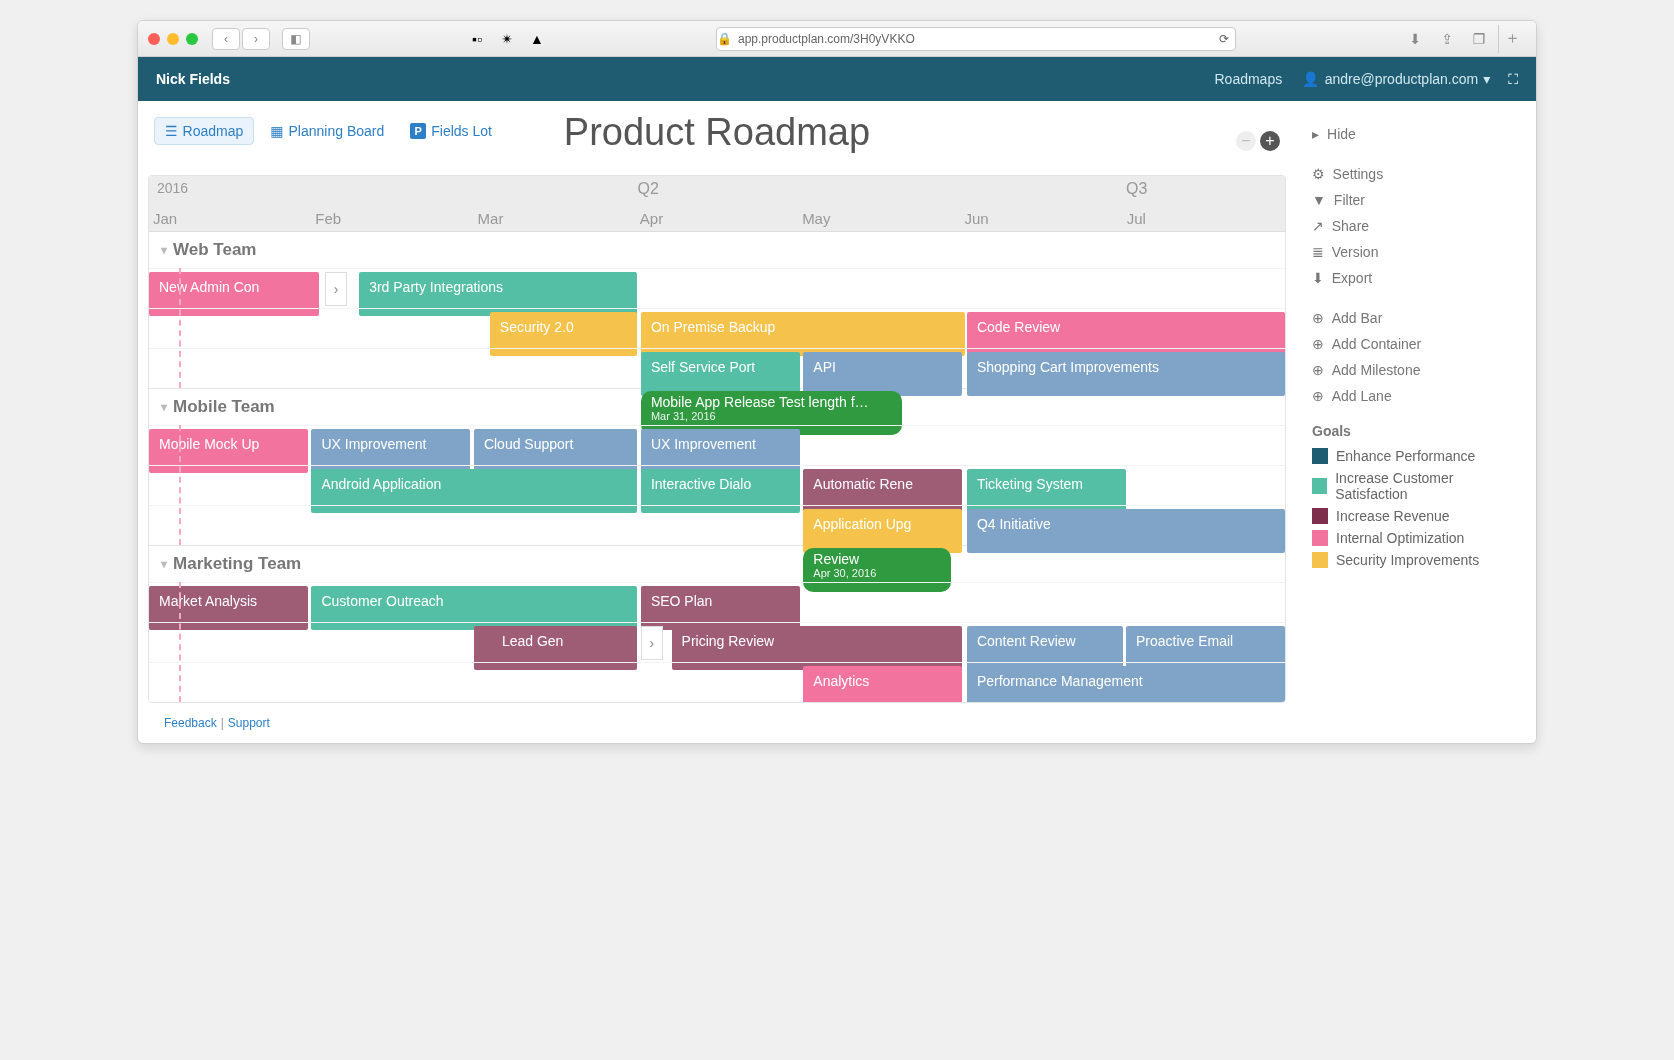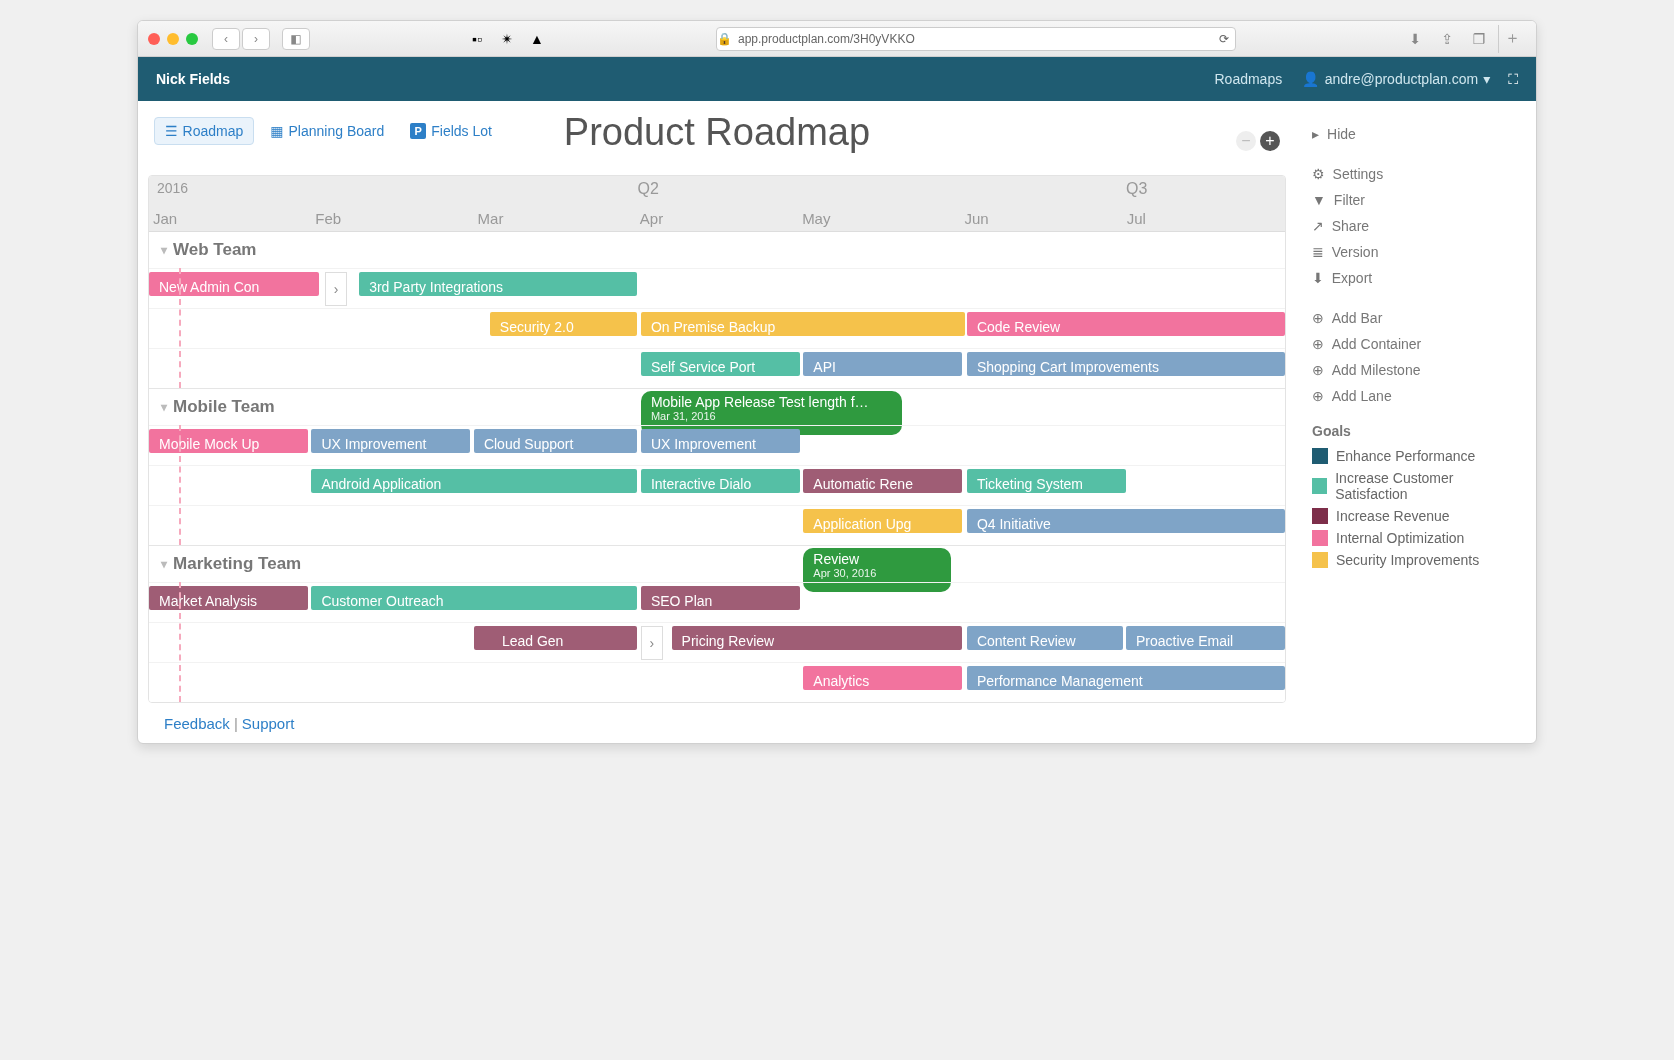--- a/index.html
+++ b/index.html
@@ -52,42 +52,42 @@
 .tl-month{flex:1;font-size:15px;color:#999;padding-left:4px;}
 
 
 .lane{border-bottom:1px solid #e5e5e5;background:#fff;}
 .lane-title{padding:8px 12px; font-size:17px; font-weight:600; color:#777;display:flex;align-items:center;gap:6px;}
 .lane-title .chev{color:#bbb;font-size:12px;}
 .rows{position:relative;}
 .row{height:40px;position:relative;border-top:1px solid #f2f2f2;}
 .today-line{position:absolute;top:0;bottom:0;border-left:2px dashed #f6a9bd;left:30px;z-index:1;}
 
-.bar{position:absolute;top:3px;height:24px;border-radius:2px;color:#fff;font-size:14px;padding:7px 10px;overflow:hidden;white-space:nowrap;text-overflow:ellipsis;cursor:pointer;}
+.bar{position:absolute;top:3px;height:44px;border-radius:2px;color:#fff;font-size:14px;padding:7px 10px;overflow:hidden;white-space:nowrap;text-overflow:ellipsis;cursor:pointer;}
 .bar.pink{background:#f2739e;}
 .bar.teal{background:#55bfa5;}
 .bar.yellow{background:#f5c24b;}
 .bar.blue{background:#7fa4c7;}
 .bar.maroon{background:#9f5d75;}
 .bar.green{background:#2f9a3f;}
 .bar .sub{display:block;font-size:11px;opacity:.9;}
 .bar.milestone{padding:3px 10px;height:44px;border-radius:10px;}
 .bar.milestone::after{content:"";position:absolute;right:-14px;top:0;border-top:17px solid transparent;border-bottom:17px solid transparent;}
 .bar.green.milestone::after{border-left:14px solid #2f9a3f;}
 .arrow{width:22px;height:34px;background:#fff;border:1px solid #ddd;position:absolute;top:3px;display:flex;align-items:center;justify-content:center;color:#888;font-size:14px;}
 
 
 .side-link{display:flex;align-items:center;gap:8px;padding:5px 0;cursor:pointer;color:#777;}
 .side-sep{height:14px;}
 .side-head{font-weight:600;color:#777;margin:14px 0 6px;}
 .goal{display:flex;align-items:center;gap:8px;padding:3px 0;font-size:14px;}
 .swatch{width:16px;height:16px;}
 
 
-.footer{height:40px;display:flex;align-items:center;padding:0 16px;font-size:15px;color:#2d7fc7;}
+.footer{height:40px;display:flex;align-items:center;padding:0 16px;font-size:12px;color:#2d7fc7;}
 .footer .mid{flex:1;text-align:center;color:#666;}
 .pp-logo{font-weight:700;color:#1f5c72;}
 .pp-logo .bars{display:inline-block;vertical-align:middle;margin-right:3px;}
 .pp-logo .bars span{display:inline-block;width:4px;margin-right:1px;}
 .pp-logo .bars .b1{height:10px;background:#2d7fc7;}
 .pp-logo .bars .b2{height:7px;background:#f5a623;}
 .pp-logo .bars .b3{height:12px;background:#1f5c72;}
 </style>
 </head>
 <body>

